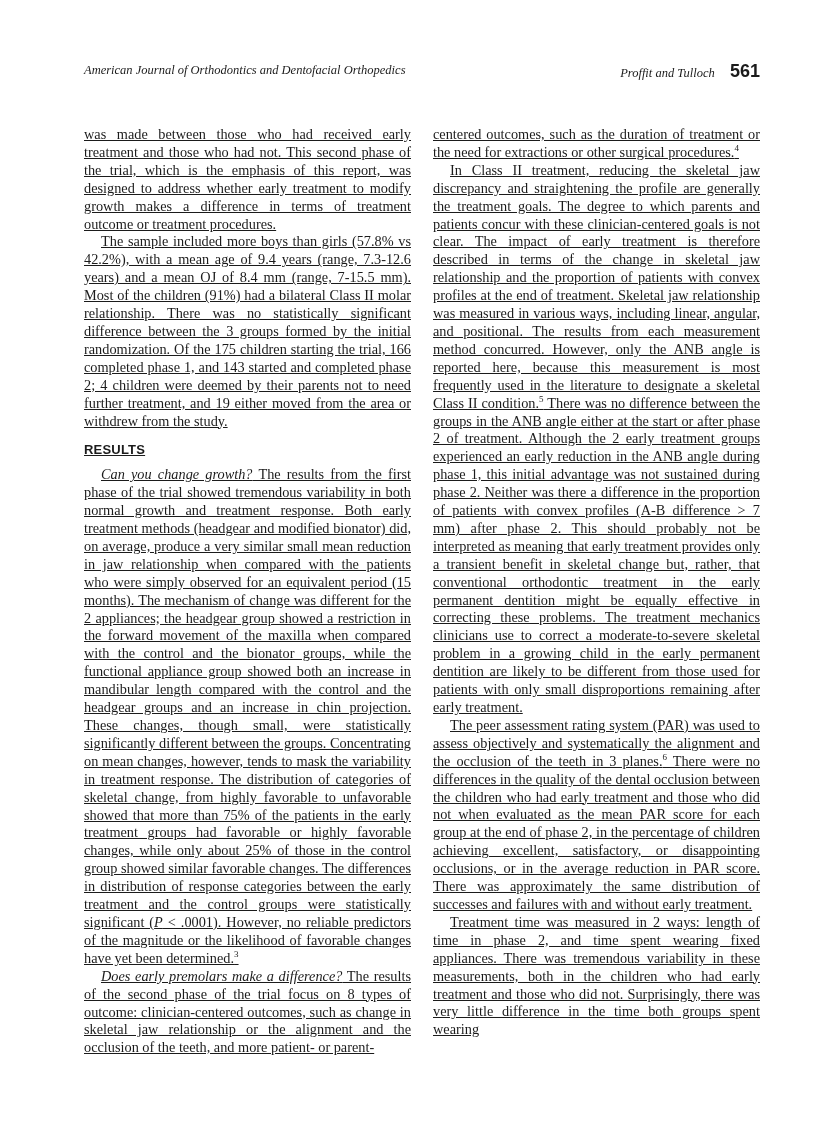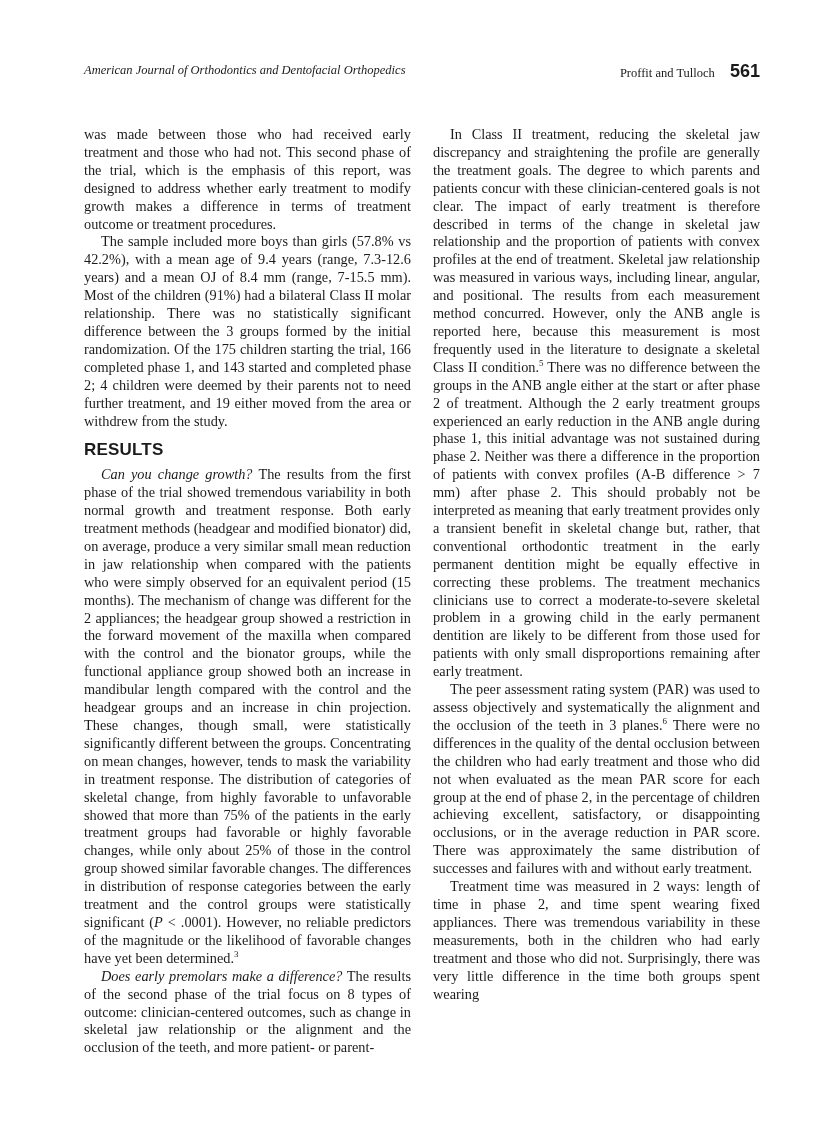--- a/index.html
+++ b/index.html
@@ -29,54 +29,56 @@
     line-height: 17px;
   }
   .head-left {
     font-style: italic;
   }
   .head-right {
     white-space: nowrap;
     padding-top: 1px;
   }
   .authors {
+    font-style: italic;
   }
   .page-number {
     font-family: "Liberation Sans", sans-serif;
     font-style: normal;
     font-weight: bold;
     font-size: 18px;
     margin-left: 12px;
   }
   .columns {
     position: absolute;
     top: 126px;
     left: 84px;
     width: 676px;
     display: flex;
     gap: 22px;
+    text-decoration: underline;
   }
   .col {
     width: 327px;
     font-family: "Liberation Serif", serif;
     font-size: 14.3px;
     line-height: 17.9px;
     text-align: justify;
     color: #1b1b1b;
   }
   .para {
     margin: 0;
   }
   .para.indent {
     text-indent: 17px;
   }
   .results-heading {
     font-family: "Liberation Sans", sans-serif;
     font-weight: bold;
-    font-size: 17px;
+    font-size: 13px;
     letter-spacing: 0.2px;
     text-align: left;
     margin: 11px 0 7px 0;
   }
   .lead-italic, .it {
     font-style: italic;
   }
   sup.ref {
     font-size: 9px;
     line-height: 0;
@@ -105,20 +107,21 @@
       <p class="para indent">The sample included more boys than girls (57.8% vs 42.2%), with a mean age of 9.4 years (range, 7.3-12.6 years) and a mean OJ of 8.4 mm (range, 7-15.5 mm). Most of the children (91%) had a bilateral Class II molar relationship. There was no statistically significant difference between the 3 groups formed by the initial randomization. Of the 175 children starting the trial, 166 completed phase 1, and 143 started and completed phase 2; 4 children were deemed by their parents not to need further treatment, and 19 either moved from the area or withdrew from the study.</p>
 
       <h2 class="results-heading">RESULTS</h2>
 
       <p class="para indent"><span class="lead-italic">Can you change growth?</span><span> The results from the first phase of the trial showed tremendous variability in both normal growth and treatment response. Both early treatment methods (headgear and modified bionator) did, on average, produce a very similar small mean reduction in jaw relationship when compared with the patients who were simply observed for an equivalent period (15 months). The mechanism of change was different for the 2 appliances; the headgear group showed a restriction in the forward movement of the maxilla when compared with the control and the bionator groups, while the functional appliance group showed both an increase in mandibular length compared with the control and the headgear groups and an increase in chin projection. These changes, though small, were statistically significantly different between the groups. Concentrating on mean changes, however, tends to mask the variability in treatment response. The distribution of categories of skeletal change, from highly favorable to unfavorable showed that more than 75% of the patients in the early treatment groups had favorable or highly favorable changes, while only about 25% of those in the control group showed similar favorable changes. The differences in distribution of response categories between the early treatment and the control groups were statistically significant (</span><span class="it">P</span><span> &lt; .0001). However, no reliable predictors of the magnitude or the likelihood of favorable changes have yet been determined.</span><sup class="ref">3</sup></p>
 
       <p class="para indent"><span class="lead-italic">Does early premolars make a difference?</span><span> The results of the second phase of the trial focus on 8 types of outcome: clinician-centered outcomes, such as change in skeletal jaw relationship or the alignment and the occlusion of the teeth, and more patient- or parent-</span></p>
     </section>
 
     <section class="col">
+      <p class="para"><span>centered outcomes, such as the duration of treatment or the need for extractions or other surgical procedures.</span><sup class="ref">4</sup></p>
 
       <p class="para indent"><span>In Class II treatment, reducing the skeletal jaw discrepancy and straightening the profile are generally the treatment goals. The degree to which parents and patients concur with these clinician-centered goals is not clear. The impact of early treatment is therefore described in terms of the change in skeletal jaw relationship and the proportion of patients with convex profiles at the end of treatment. Skeletal jaw relationship was measured in various ways, including linear, angular, and positional. The results from each measurement method concurred. However, only the ANB angle is reported here, because this measurement is most frequently used in the literature to designate a skeletal Class II condition.</span><sup class="ref">5</sup><span> There was no difference between the groups in the ANB angle either at the start or after phase 2 of treatment. Although the 2 early treatment groups experienced an early reduction in the ANB angle during phase 1, this initial advantage was not sustained during phase 2. Neither was there a difference in the proportion of patients with convex profiles (A-B difference &gt; 7 mm) after phase 2. This should probably not be interpreted as meaning that early treatment provides only a transient benefit in skeletal change but, rather, that conventional orthodontic treatment in the early permanent dentition might be equally effective in correcting these problems. The treatment mechanics clinicians use to correct a moderate-to-severe skeletal problem in a growing child in the early permanent dentition are likely to be different from those used for patients with only small disproportions remaining after early treatment.</span></p>
 
       <p class="para indent"><span>The peer assessment rating system (PAR) was used to assess objectively and systematically the alignment and the occlusion of the teeth in 3 planes.</span><sup class="ref">6</sup><span> There were no differences in the quality of the dental occlusion between the children who had early treatment and those who did not when evaluated as the mean PAR score for each group at the end of phase 2, in the percentage of children achieving excellent, satisfactory, or disappointing occlusions, or in the average reduction in PAR score. There was approximately the same distribution of successes and failures with and without early treatment.</span></p>
 
 
       <p class="para indent">Treatment time was measured in 2 ways: length of time in phase 2, and time spent wearing fixed appliances. There was tremendous variability in these measurements, both in the children who had early treatment and those who did not. Surprisingly, there was very little difference in the time both groups spent wearing</p>
     </section>
 
   </main>

